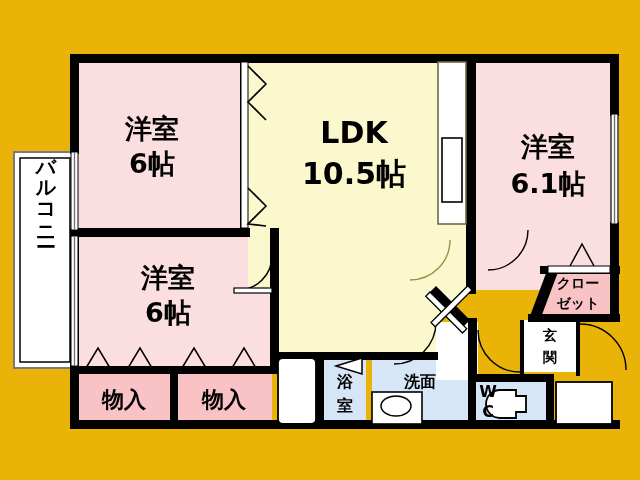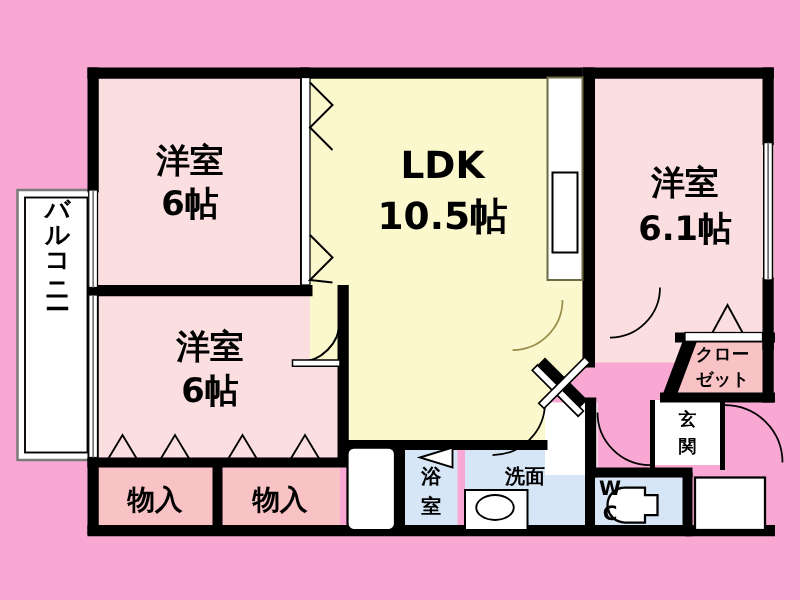--- a/index.html
+++ b/index.html
@@ -10,21 +10,21 @@
   body {
     width: 640px;
     height: 480px;
     overflow: hidden;
     font-family: "DejaVu Sans", "Liberation Sans", sans-serif;
   }
   #plan {
     position: relative;
     width: 640px;
     height: 480px;
-    background: #f9a8d4;
+    background: #eab308;
   }
   svg.floor {
     display: block;
     width: 640px;
     height: 480px;
   }
   .room-label {
     font-family: "DejaVu Sans", "Liberation Sans", sans-serif;
     font-weight: bold;
     fill: #000000;

